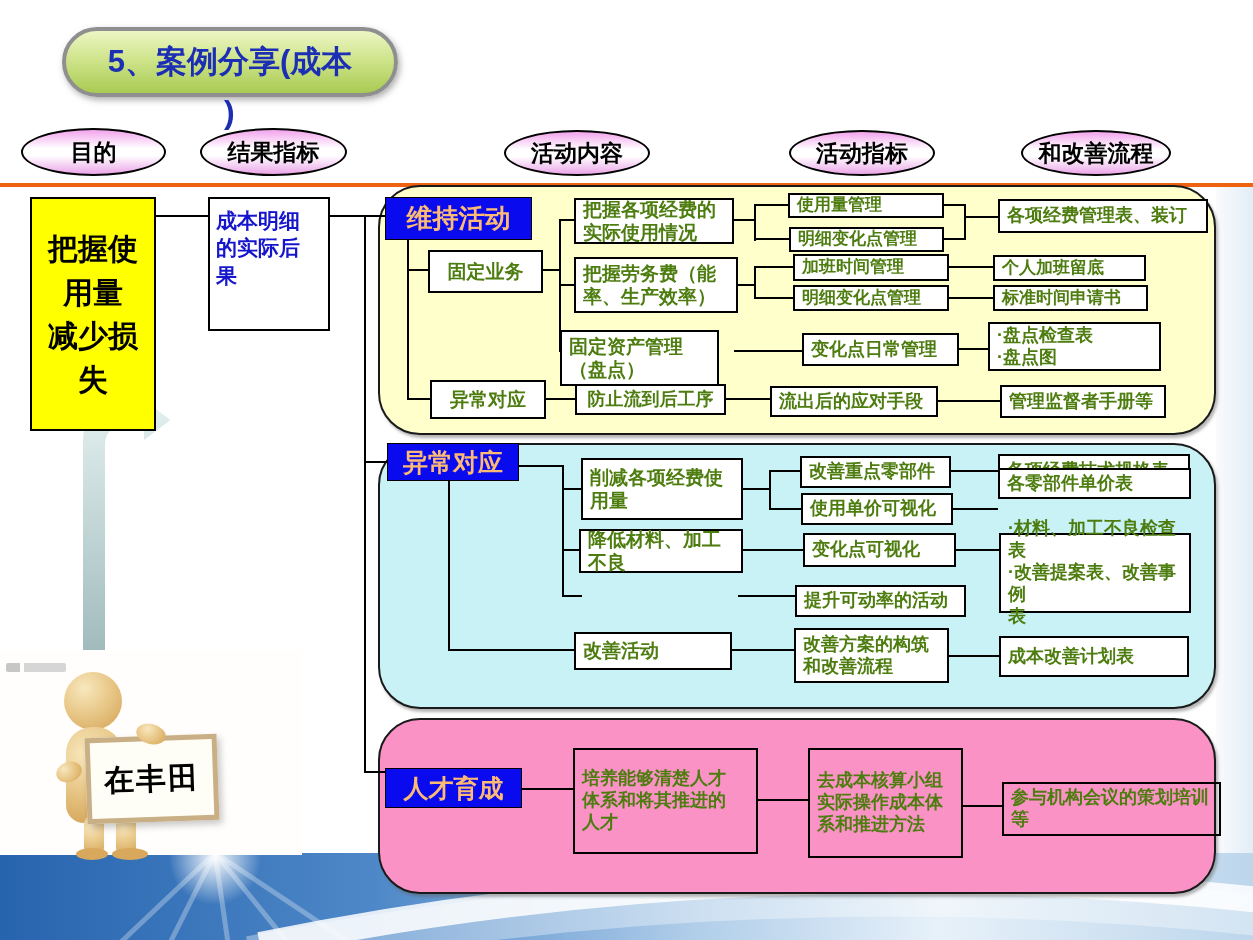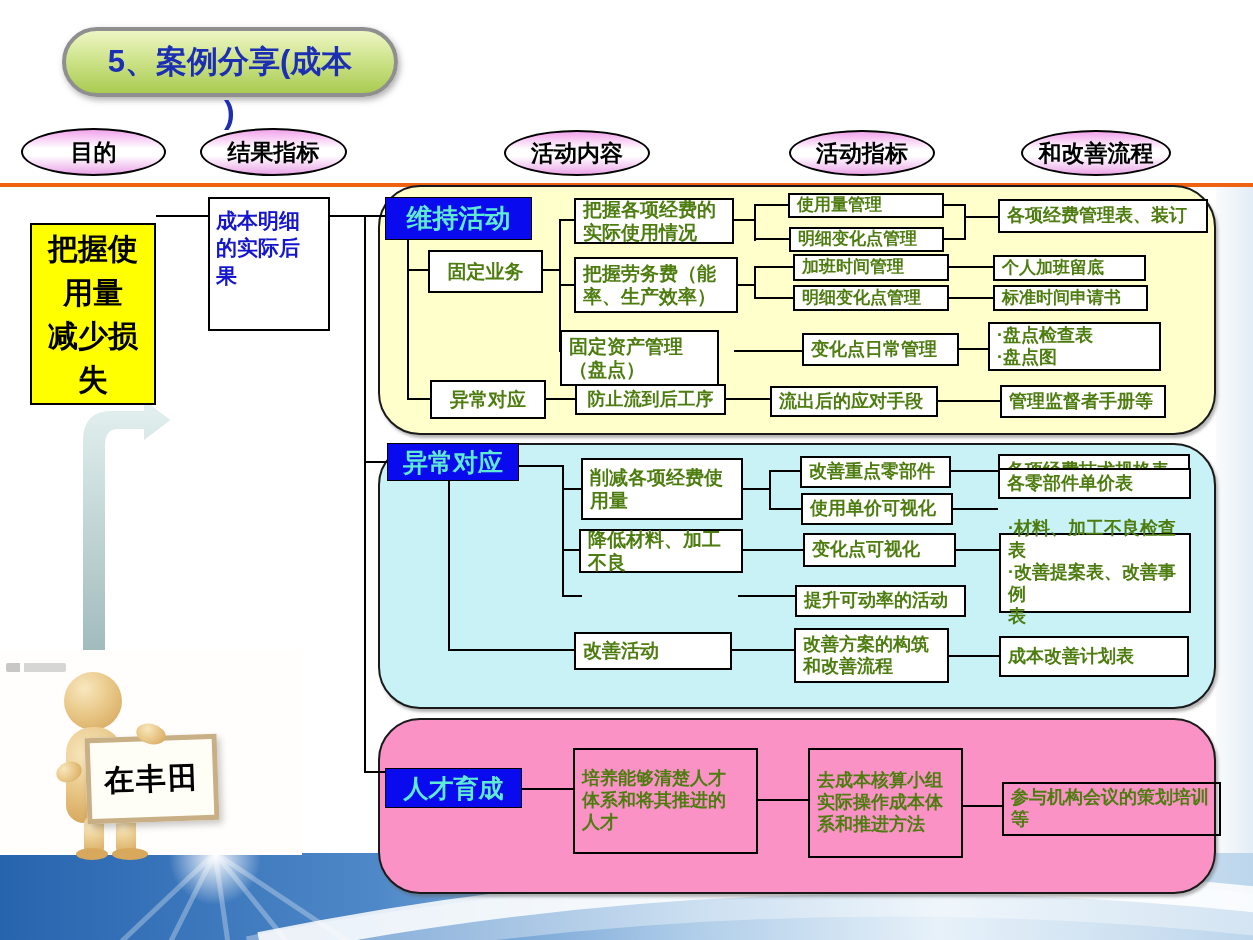--- a/index.html
+++ b/index.html
@@ -15,41 +15,41 @@
   
   .hl{position:absolute;height:2px;background:#000;z-index:4;}
   .vl{position:absolute;width:2px;background:#000;z-index:4;}
   
   .panel{position:absolute;border:2px solid #1a1a1a;border-radius:42px;box-sizing:border-box;
          box-shadow:2px 3px 3px rgba(90,90,90,.45);z-index:3;}
   .panel-yellow{background:#FFFFCB;}
   .panel-cyan{background:#C8F2F5;}
   .panel-pink{background:#FB92C6;}
   
-  .label-blue{position:absolute;background:#0A0AEE;border:1px solid #000;color:#5eead4;font-weight:bold;
+  .label-blue{position:absolute;background:#0A0AEE;border:1px solid #000;color:#fdba74;font-weight:bold;
               display:flex;align-items:center;justify-content:center;z-index:6;box-sizing:border-box;}
   
   .oval{position:absolute;border:2px solid #000;border-radius:50%;box-sizing:border-box;
         background:linear-gradient(180deg,#F2A4EC 0%,#ffffff 42%,#ffffff 58%,#EBA6E8 100%);
         display:flex;align-items:center;justify-content:center;
         font-weight:bold;font-size:23px;color:#000;z-index:2;}
   
   .title-bubble{position:absolute;left:62px;top:27px;width:336px;height:70px;border-radius:36px;
         border:4px solid #8F8F8F;box-sizing:border-box;
         background:linear-gradient(180deg,#EDF6C4 0%,#CFE48C 45%,#A9CB52 100%);
         box-shadow:2px 3px 6px rgba(110,110,110,.55);
         display:flex;align-items:center;justify-content:center;
         color:#1B2EB4;font-weight:bold;font-size:31px;z-index:2;}
   .paren{position:absolute;left:224px;top:94px;color:#1B2EB4;font-weight:bold;font-size:32px;z-index:2;}
   .orange-line{position:absolute;left:0;top:183px;width:1253px;height:4px;background:#EE6211;z-index:1;}
   
-  .goal{position:absolute;left:30px;top:197px;width:126px;height:182px;background:#FFFF00;
+  .goal{position:absolute;left:30px;top:197px;width:126px;height:234px;background:#FFFF00;
         border:2px solid #000;box-sizing:border-box;display:flex;align-items:center;justify-content:center;
         text-align:center;font-weight:bold;font-size:30px;line-height:1.45;color:#000;
-        white-space:pre-line;z-index:5;margin-top:26px;}
+        white-space:pre-line;z-index:5;}
   .result{position:absolute;left:208px;top:197px;width:122px;height:134px;background:#fff;
         border:2px solid #000;box-sizing:border-box;padding:8px 6px;font-weight:bold;font-size:21px;
         line-height:1.3;color:#1515CC;white-space:pre-line;z-index:5;}
   .bg-right{position:absolute;left:1216px;top:186px;width:37px;height:669px;
         background:linear-gradient(90deg,rgba(231,238,246,.25),#E3EDF6);z-index:0;}
   
   .photo{position:absolute;left:0;top:650px;width:302px;height:205px;background:#fffefd;z-index:2;}
   .tan{background:radial-gradient(circle at 35% 28%,#F8E7BE 0%,#E9C98A 45%,#D3A153 100%);}
   .head{position:absolute;left:64px;top:672px;width:58px;height:58px;border-radius:50%;z-index:3;}
   .body{position:absolute;left:66px;top:727px;width:56px;height:96px;border-radius:26px 26px 18px 18px;z-index:3;}

